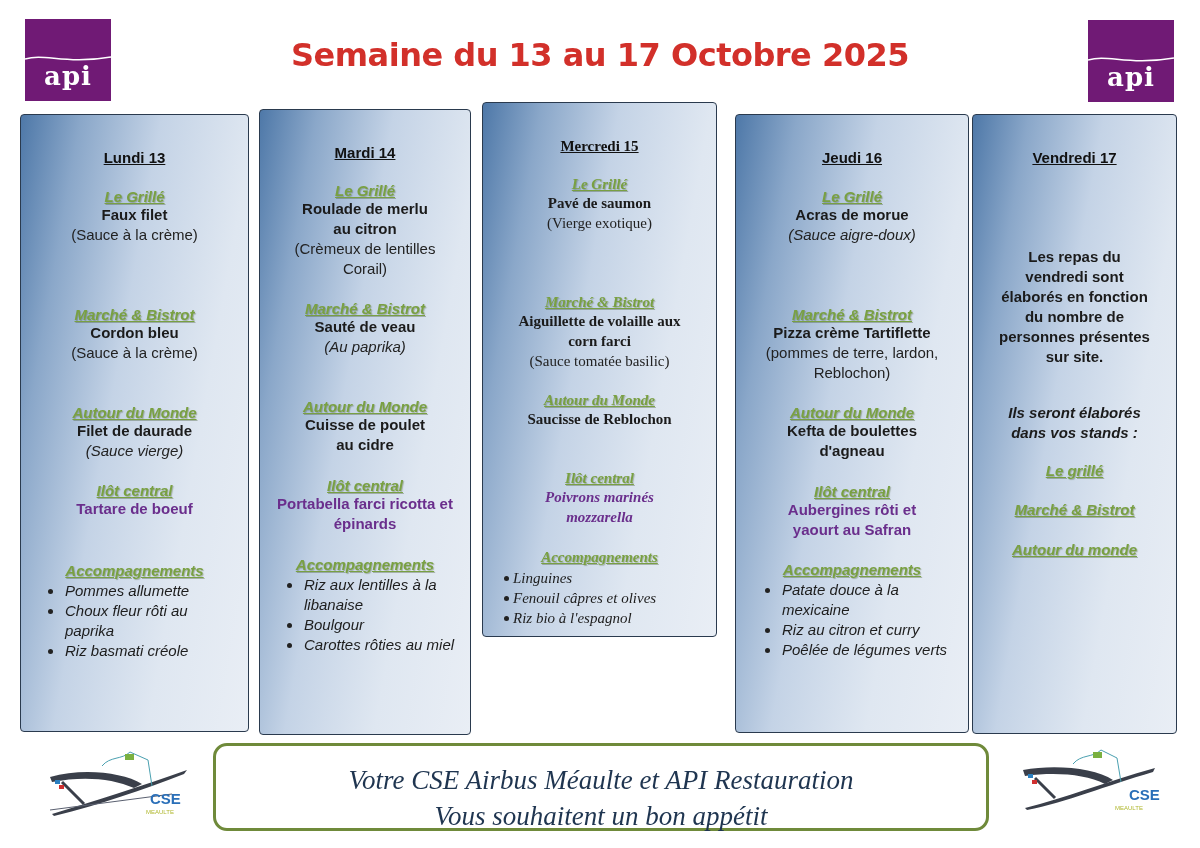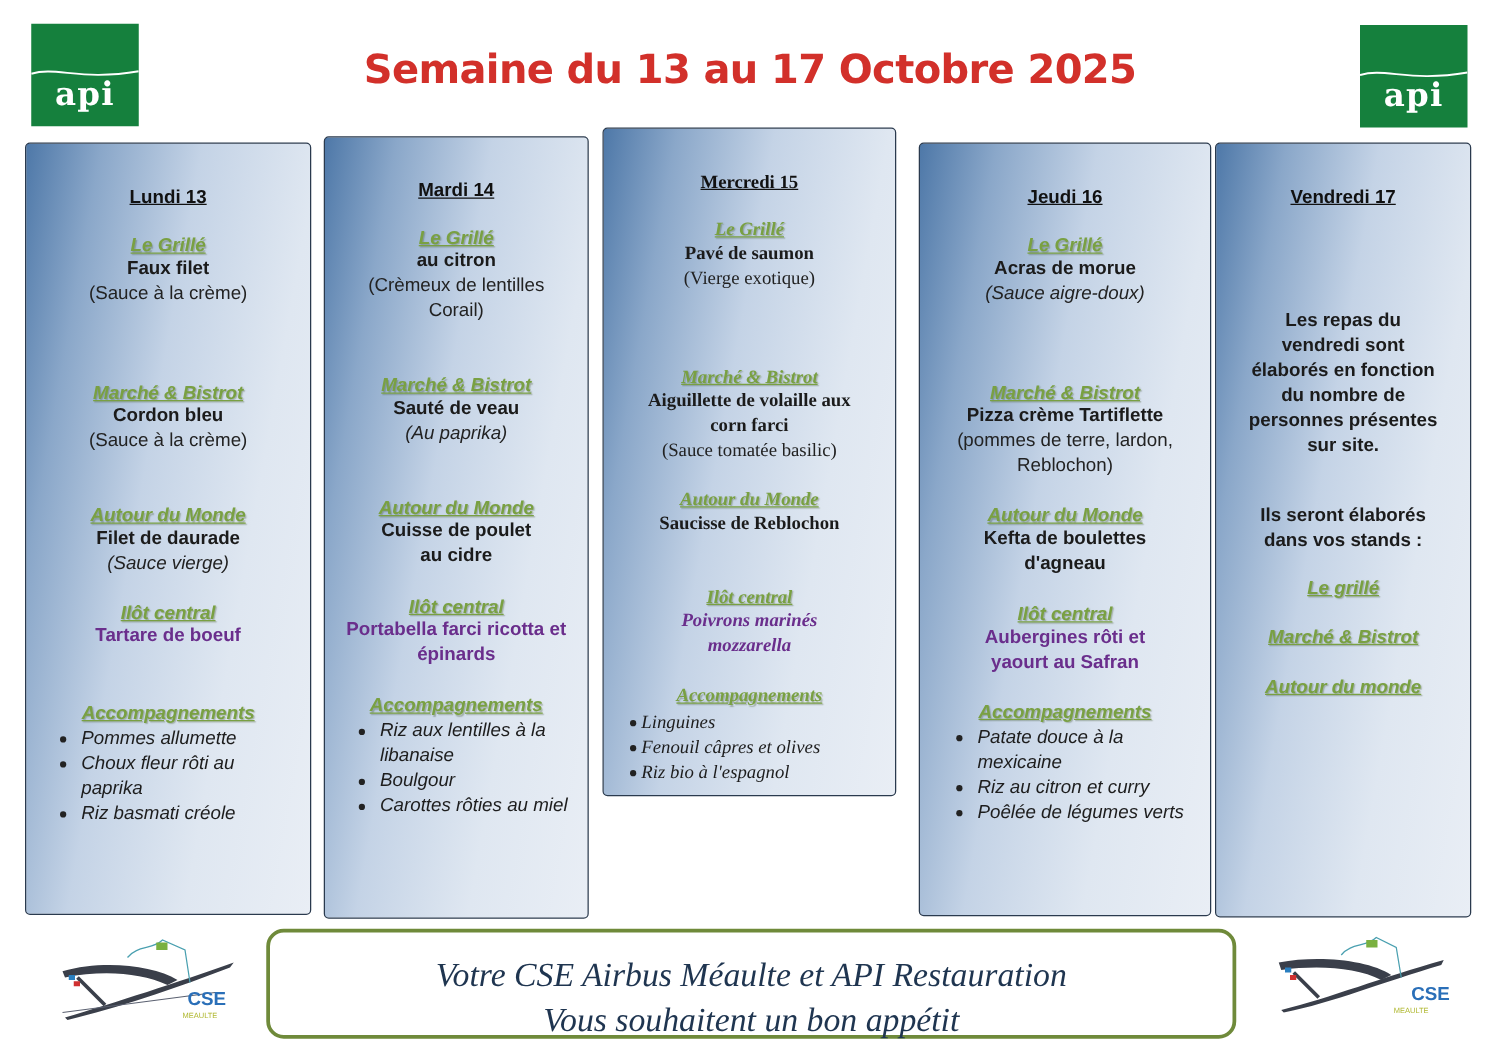--- a/index.html
+++ b/index.html
@@ -1,21 +1,21 @@
 <!DOCTYPE html>
 <html><head>
 <meta charset="utf-8">
 <style>
   html, body { margin: 0; padding: 0; }
   body {
     width: 1200px; height: 848px; background: #ffffff; position: relative; overflow: hidden;
     font-family: "Liberation Sans", sans-serif;
   }
   .logo-api {
-    position: absolute; width: 86px; height: 82px; background: #15803d;
+    position: absolute; width: 86px; height: 82px; background: #701a75;
     display: flex; align-items: flex-end; justify-content: center; box-sizing: border-box; padding-bottom: 12px;
   }
   .logo-api .wave { position: absolute; left: 0; top: 34px; width: 86px; height: 14px; }
   .logo-api .txt {
     color: #ffffff; font-family: "DejaVu Serif", serif; font-weight: bold; font-size: 26px; letter-spacing: 1px; line-height: 1;
   }
   #logo-left { left: 25px; top: 19px; }
   #logo-right { left: 1088px; top: 20px; }
 
   .page-title {
@@ -103,20 +103,21 @@
       <li>Choux fleur rôti au paprika</li>
       <li>Riz basmati créole</li>
     </ul>
   </div>
 </div>
 
 <div class="card" style="left:259px; top:109px; width:212px; height:626px;">
   <div class="block" style="top:34px;"><span class="day-title">Mardi 14</span></div>
   <div class="block" style="top:72px;">
     <div class="station">Le Grillé</div>
+    <div class="dish">Roulade de merlu</div>
     <div class="dish">au citron</div>
     <div class="note">(Crèmeux de lentilles</div>
     <div class="note">Corail)</div>
   </div>
   <div class="block" style="top:190px;">
     <div class="station">Marché &amp; Bistrot</div>
     <div class="dish">Sauté de veau</div>
     <div class="note italic">(Au paprika)</div>
   </div>
   <div class="block" style="top:288px;">
@@ -207,21 +208,21 @@
 <div class="card" style="left:972px; top:114px; width:205px; height:620px;">
   <div class="block" style="top:34px;"><span class="day-title">Vendredi 17</span></div>
   <div class="block" style="top:132px;">
     <div class="fri-text">Les repas du</div>
     <div class="fri-text">vendredi sont</div>
     <div class="fri-text">élaborés en fonction</div>
     <div class="fri-text">du nombre de</div>
     <div class="fri-text">personnes présentes</div>
     <div class="fri-text">sur site.</div>
   </div>
-  <div class="block" style="top:288px;">
+  <div class="block" style="top:288px;font-style:italic;">
     <div class="fri-text">Ils seront élaborés</div>
     <div class="fri-text">dans vos stands :</div>
   </div>
   <div class="block" style="top:347px;">
     <div class="station">Le grillé</div>
   </div>
   <div class="block" style="top:386px;">
     <div class="station">Marché &amp; Bistrot</div>
   </div>
   <div class="block" style="top:426px;">

